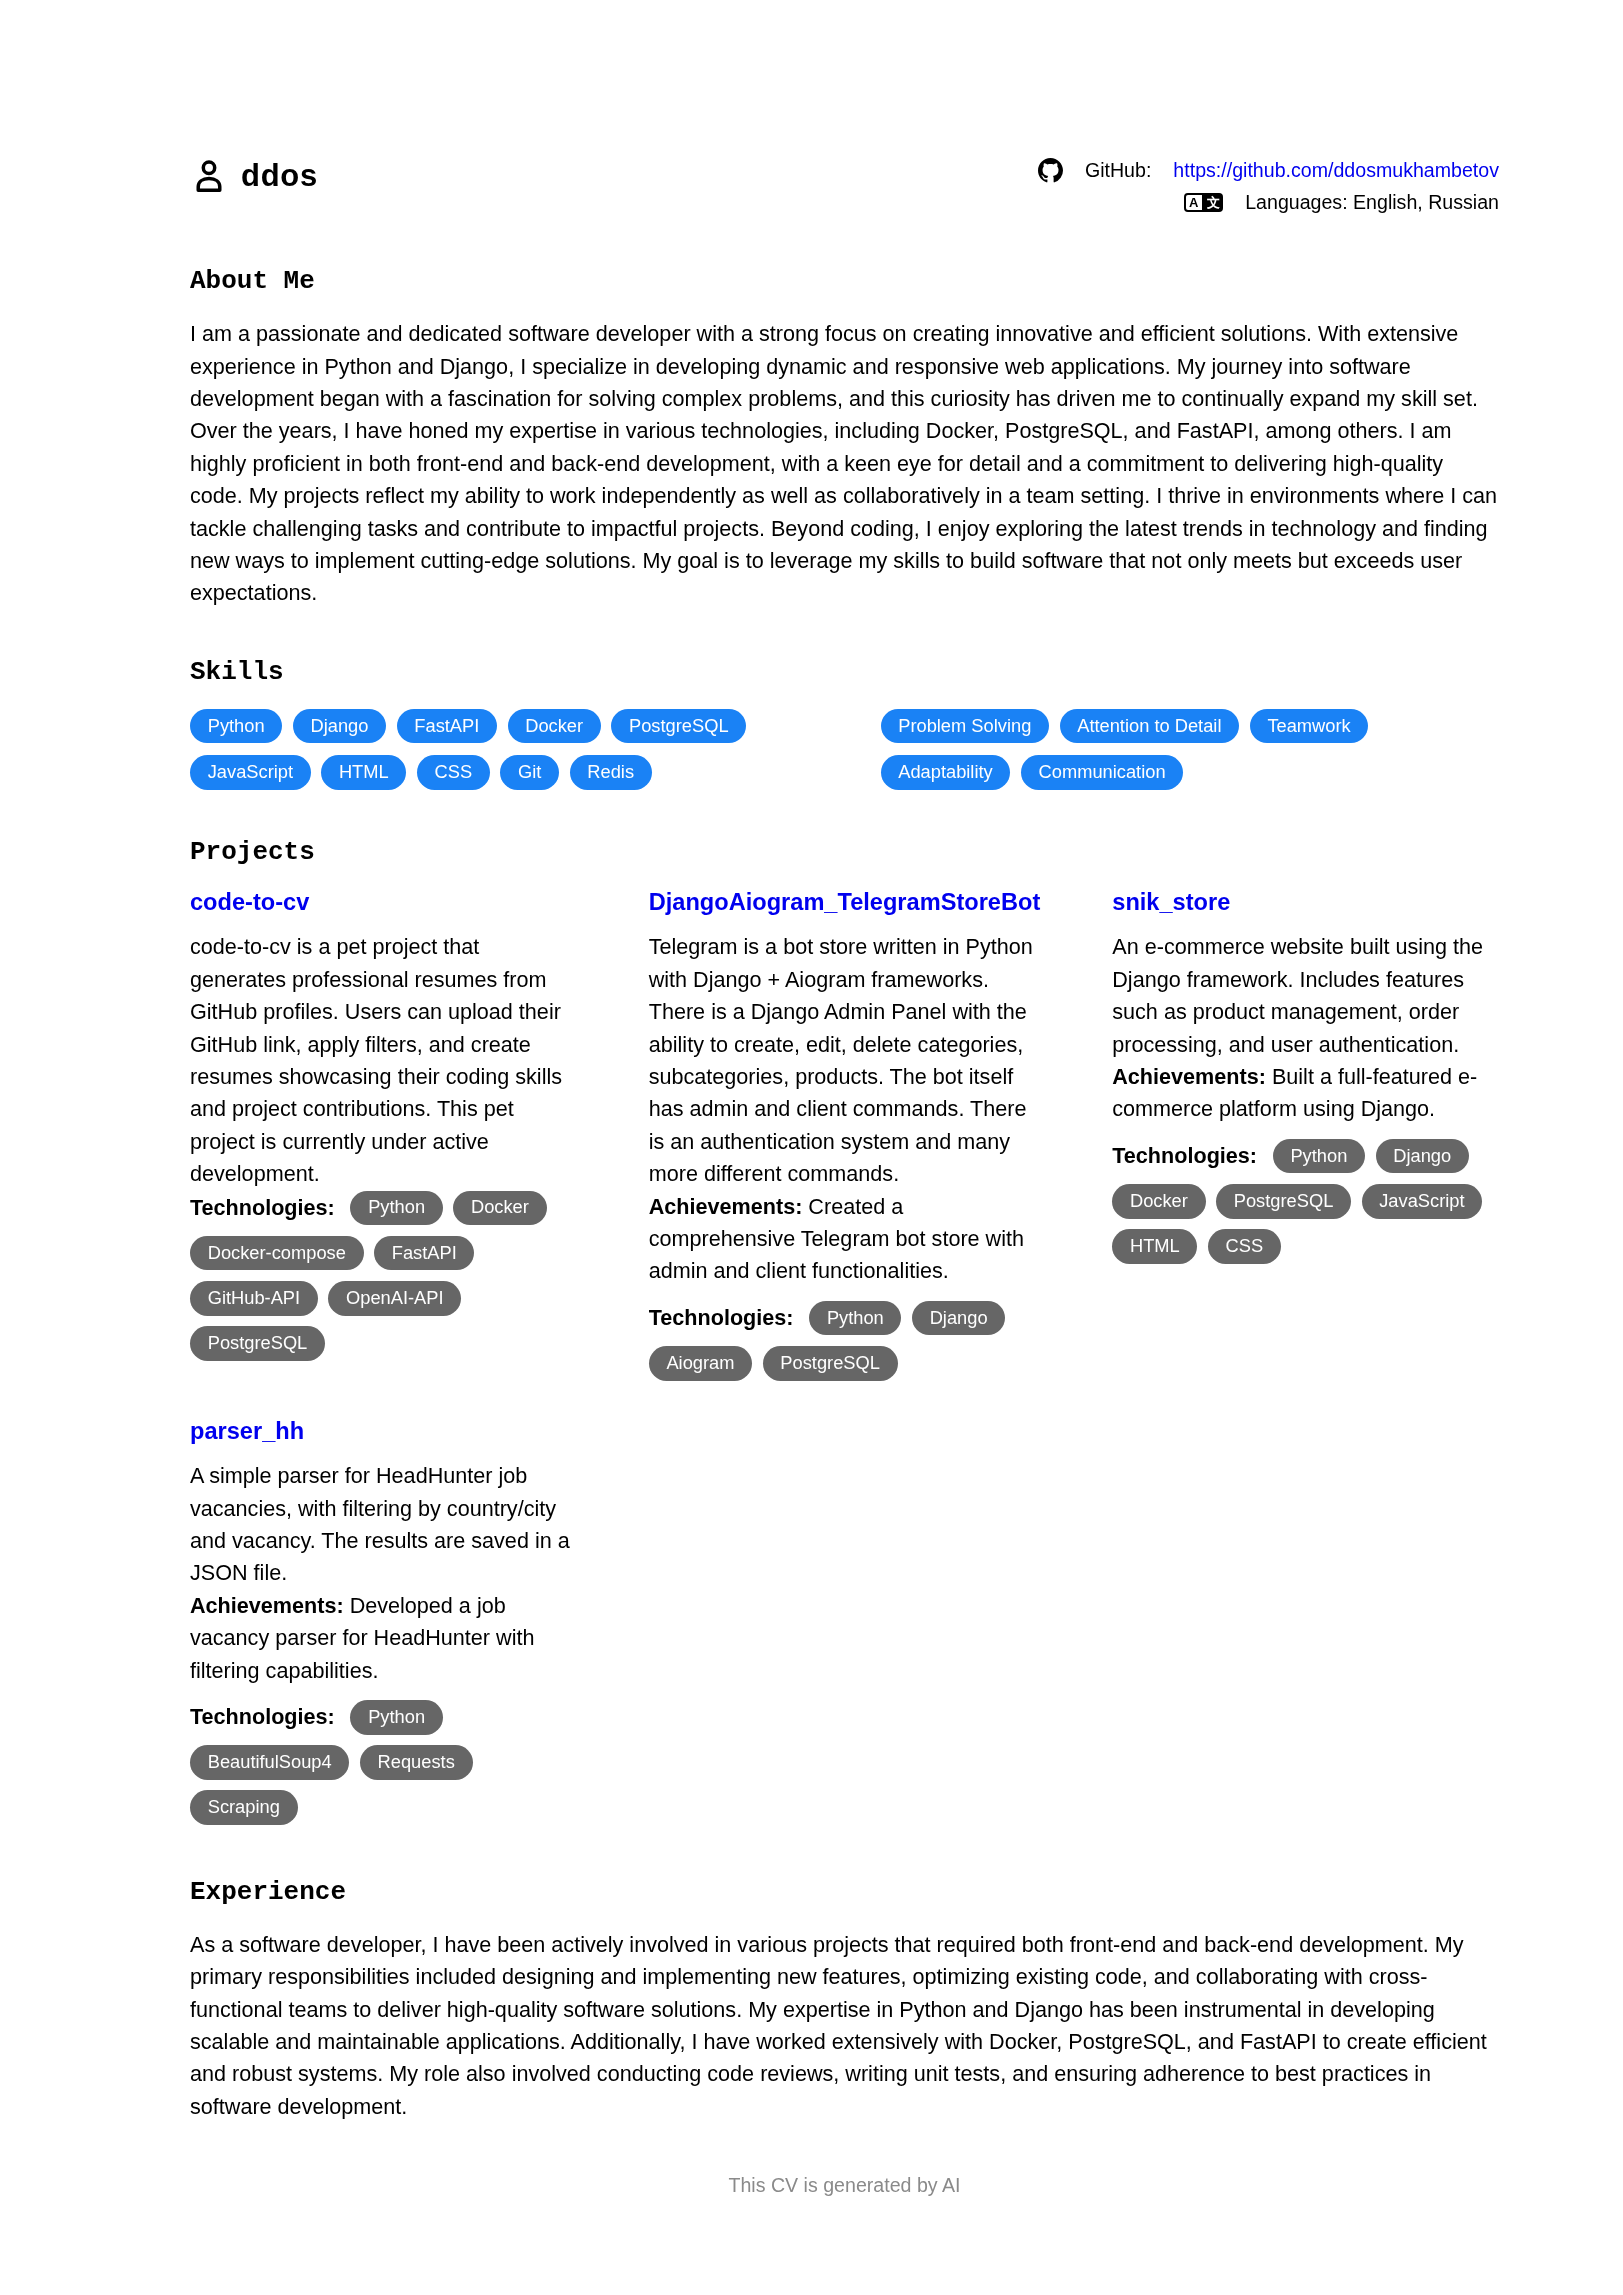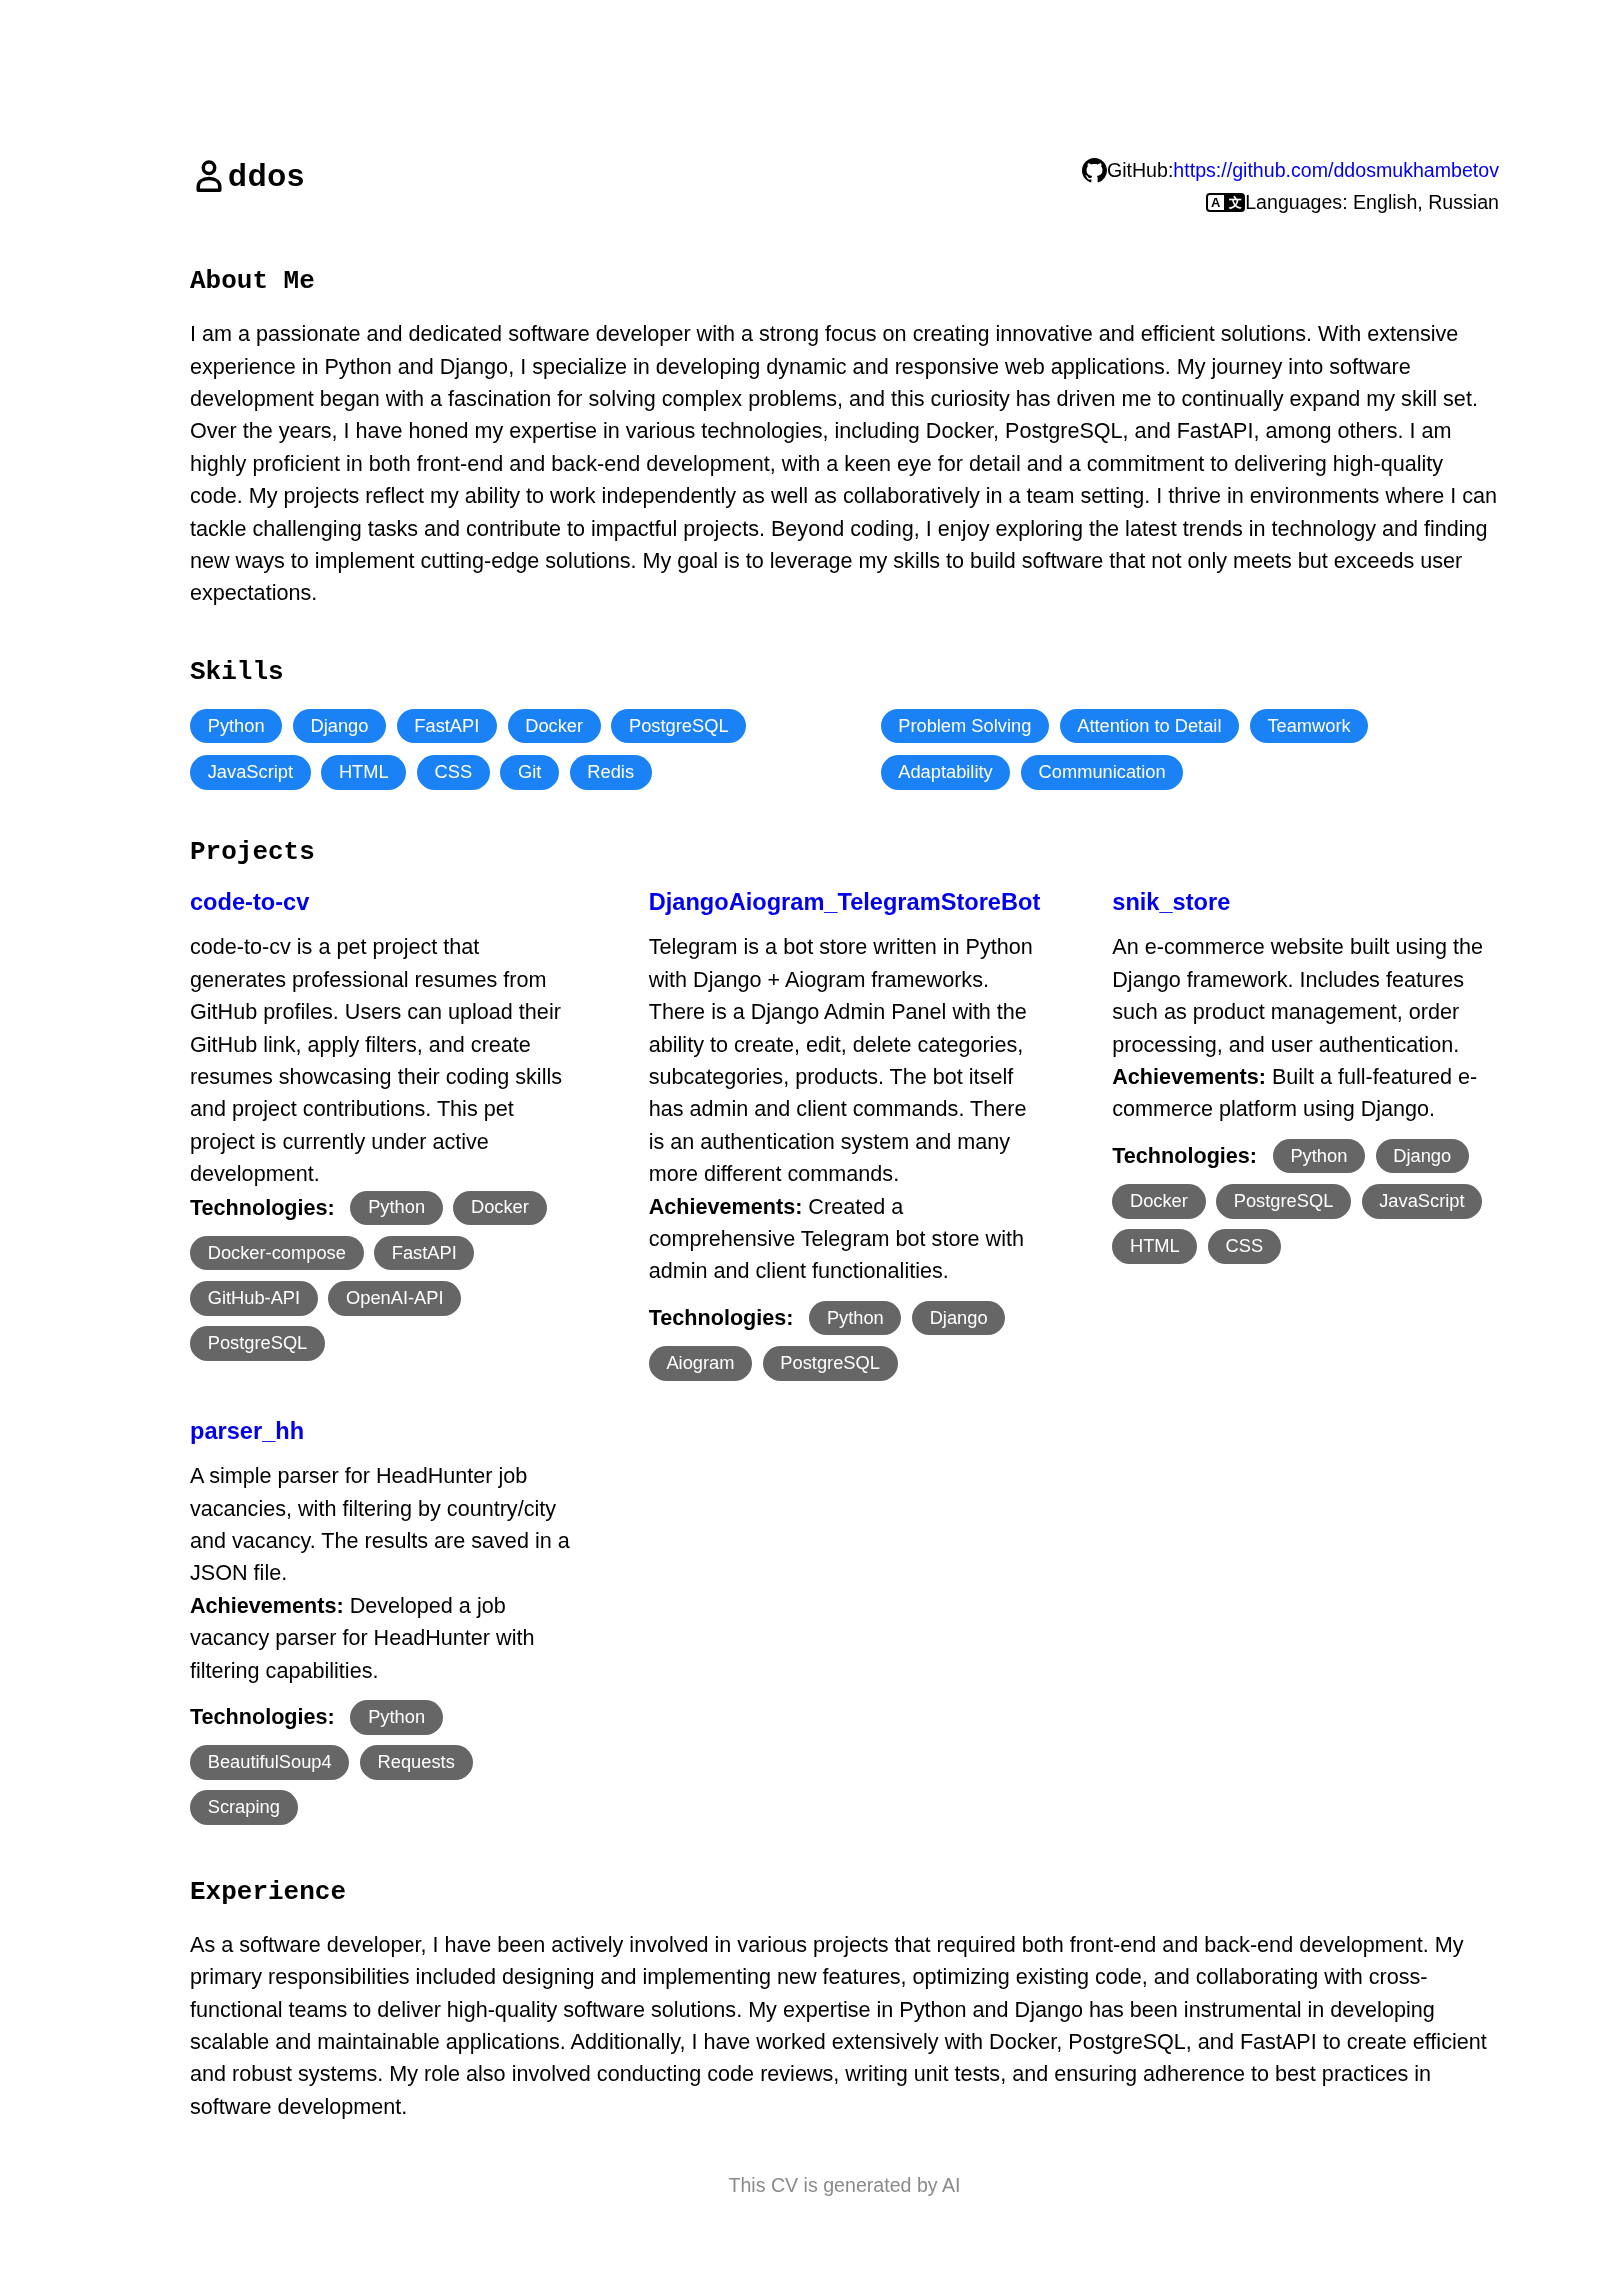--- a/index.html
+++ b/index.html
@@ -17,25 +17,25 @@
   }
   .page{
     width:1623px;
     height:2295px;
     background:#fff;
     padding:157px 124px 0 190px;
     overflow:hidden;
   }
   
   .top{display:flex;justify-content:space-between;align-items:flex-start;}
-  .identity{display:flex;align-items:center;}
+  .identity{display:flex;align-items:center;gap:13px;}
   .identity h1{font-size:31px;font-weight:700;margin:0;letter-spacing:0.7px;}
   .person-icon svg{width:38px;height:38px;display:block;}
   .contact{display:flex;flex-direction:column;align-items:flex-end;gap:7.9px;font-size:19.6px;margin-top:1.3px;}
-  .contact-line{display:flex;align-items:center;gap:0;}
+  .contact-line{display:flex;align-items:center;gap:22px;}
   .contact-line a{color:var(--link);text-decoration:none;cursor:pointer;}
   .github-icon svg{width:25px;height:25px;display:block;}
   .lang-icon{display:inline-flex;align-items:center;font-size:13px;}
   .lang-a{border:2px solid #000;border-radius:3.9px 0 0 3.9px;padding:1.3px 3.3px;font-weight:700;line-height:1;}
   .lang-b{background:#000;color:#fff;border-radius:0 3.9px 3.9px 0;padding:3.3px 3.3px;font-weight:700;line-height:1;}
   
   h2{font-size:26px;font-weight:700;margin:0 0 22px;font-family:Liberation Mono, monospace;}
   .section-about{margin-top:52px;}
   .about-body{margin:0;line-height:1.5;}
   .section-skills{margin-top:47px;}

